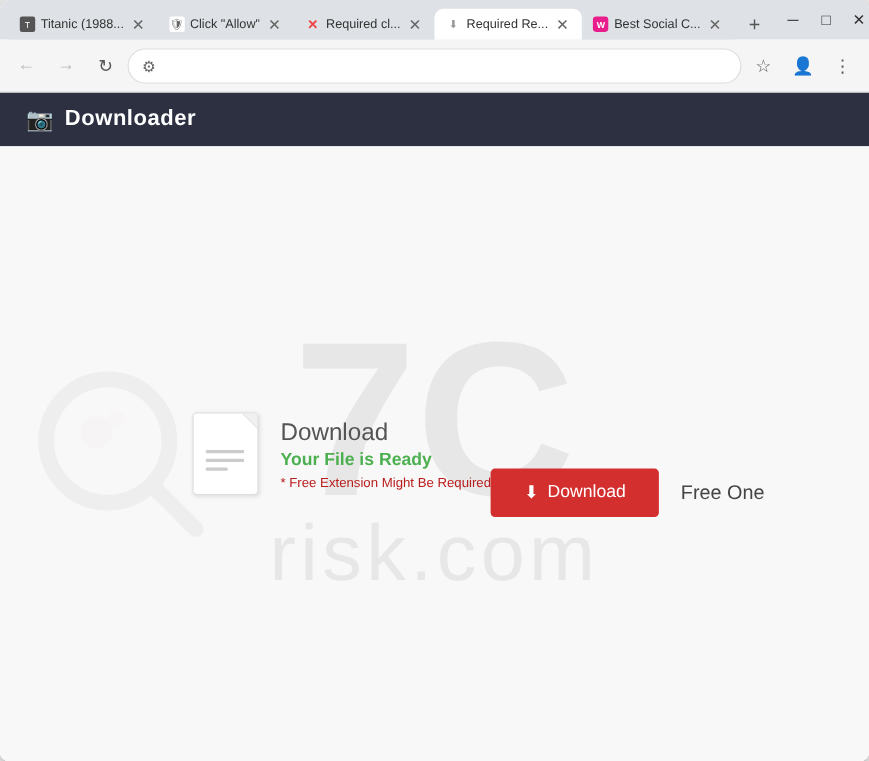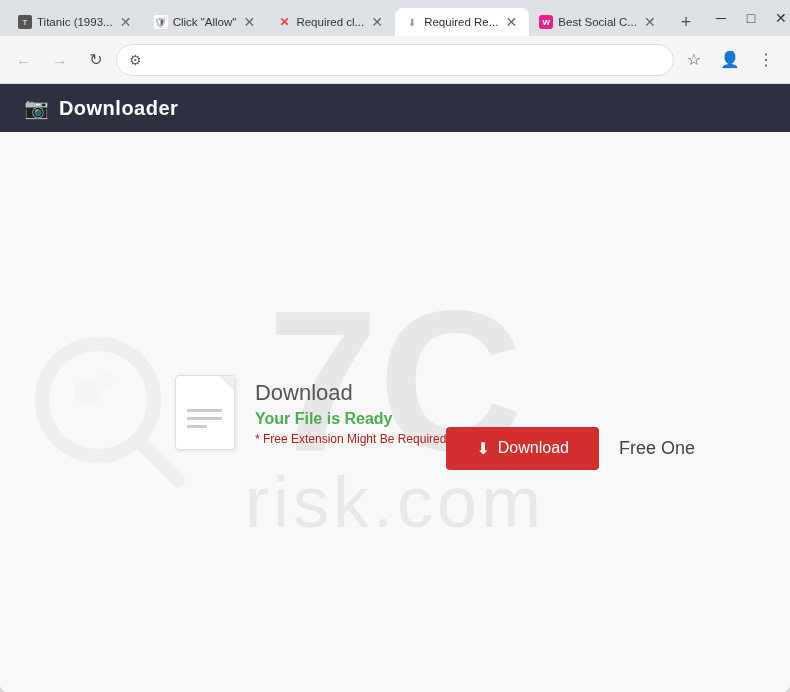--- a/index.html
+++ b/index.html
@@ -74,21 +74,21 @@
 </head>
 <body>
 
 <div class="browser-window">
 
   <div class="title-bar">
     <div class="tab-list">
 
       <div class="tab">
         <span class="tab-favicon titanic">T</span>
-        <span class="tab-label">Titanic (1993...</span>
+        <span class="tab-label">Titanic (1988...</span>
         <span class="tab-close">✕</span>
       </div>
 
       <div class="tab">
         <span class="tab-favicon allow">🛡</span>
         <span class="tab-label">Click "Allow"</span>
         <span class="tab-close">✕</span>
       </div>
 
       <div class="tab">

